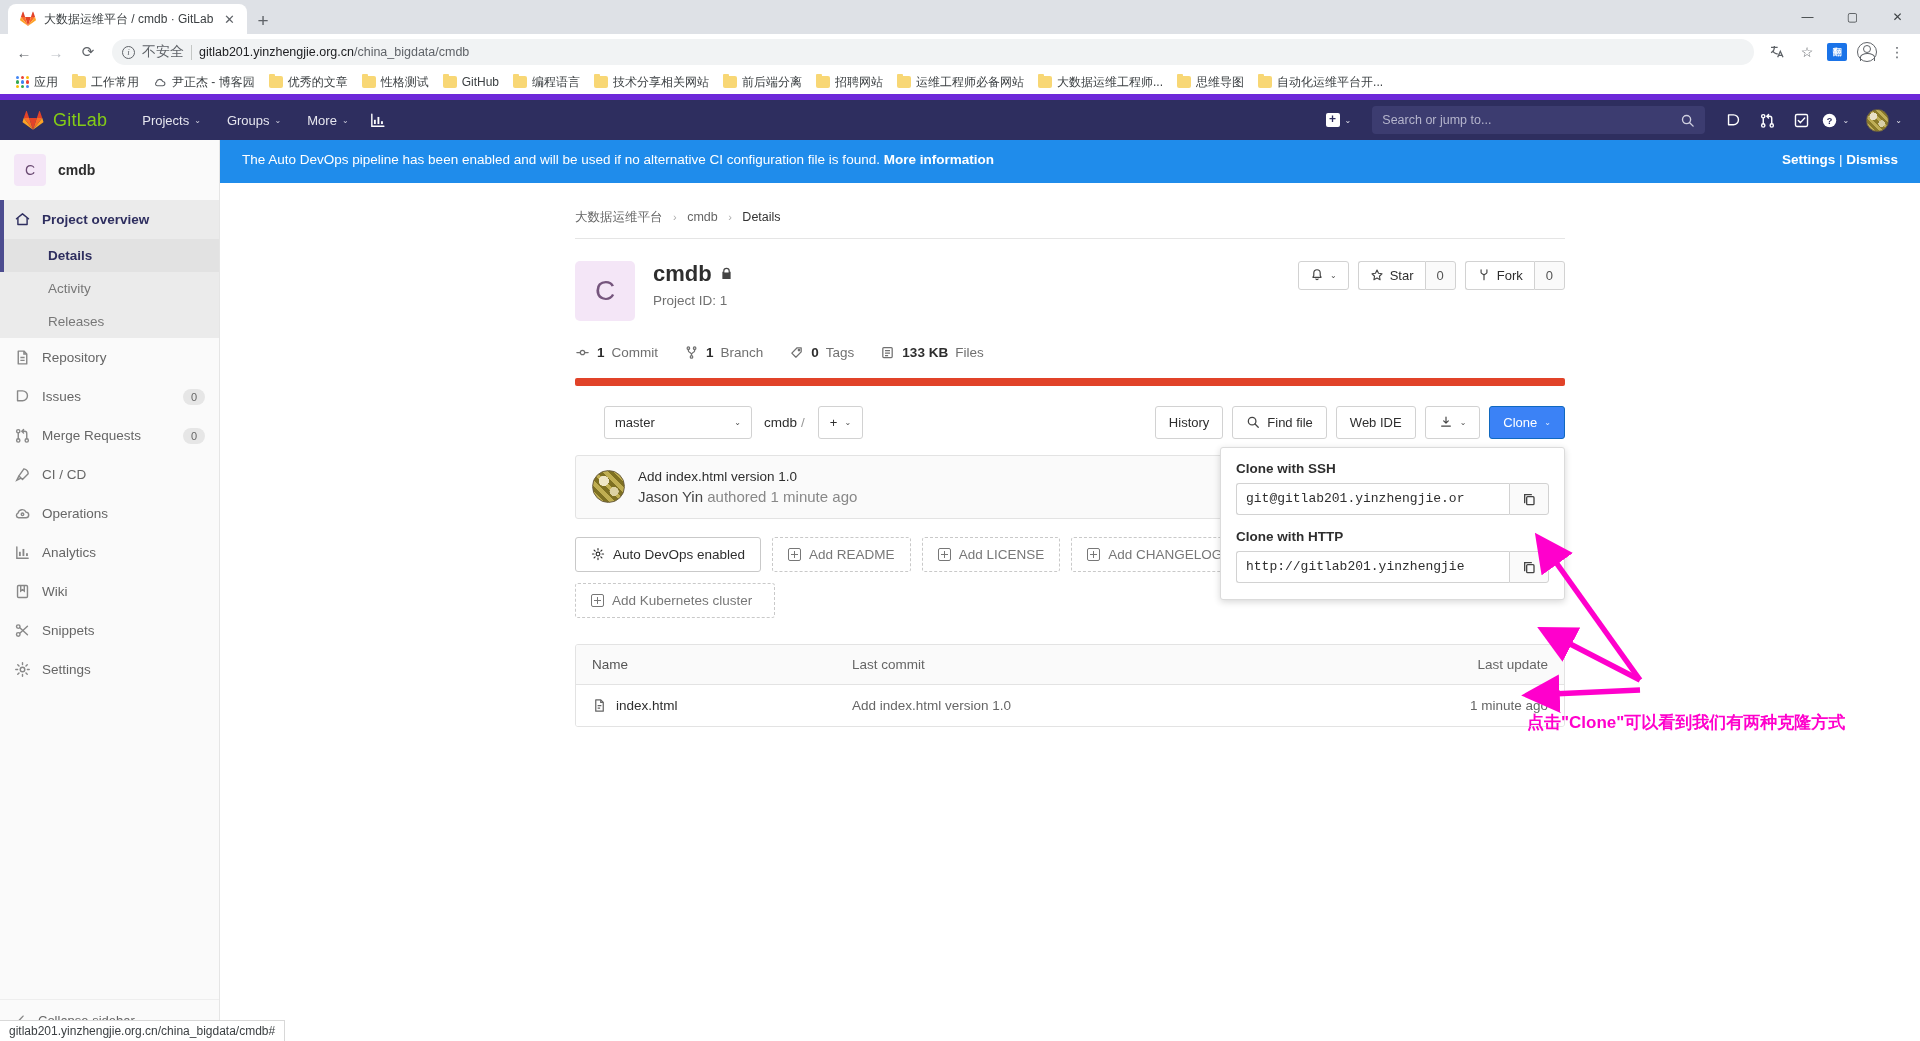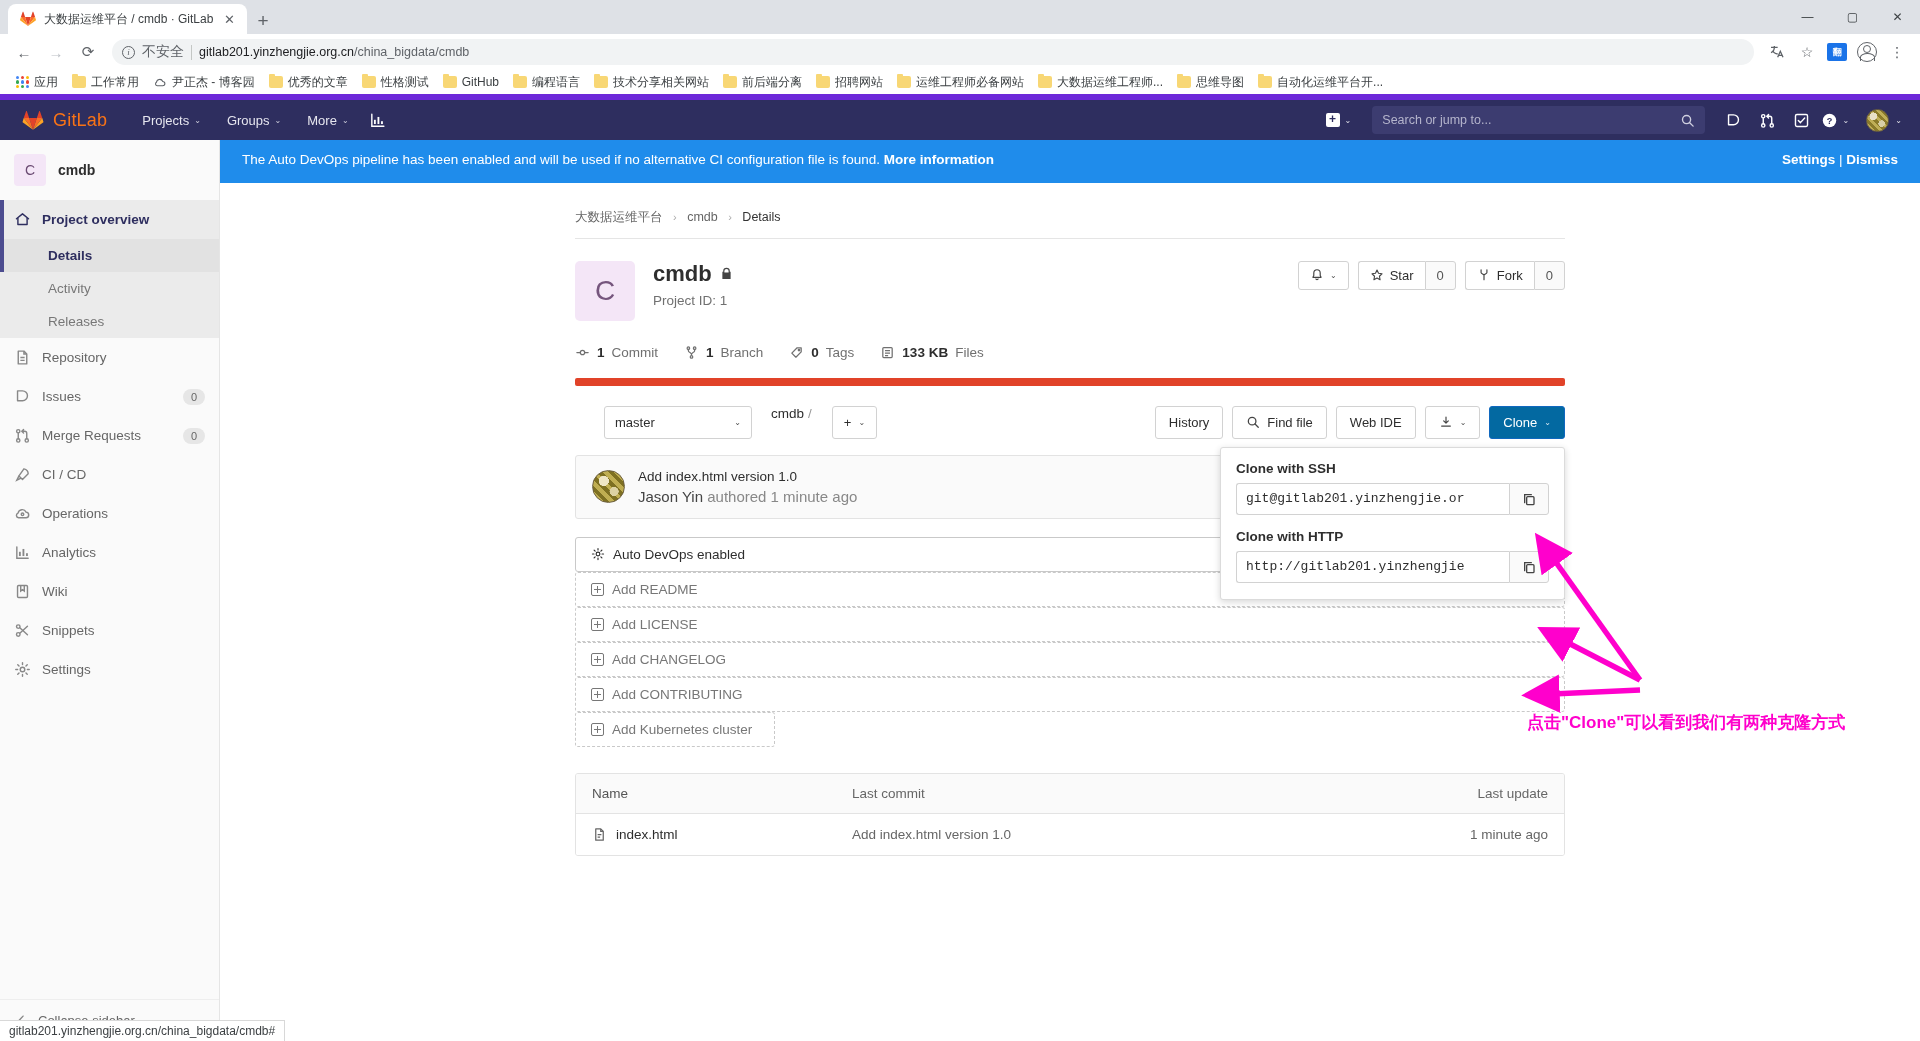--- a/index.html
+++ b/index.html
@@ -132,21 +132,21 @@
 
   
   .gl { position: relative; width: 1920px; height: 941px; background: #fff; }
 
   .gl-nav {
     height: 40px; background: #2e2e5f; display: flex; align-items: center;
     padding: 0 12px; gap: 0;
   }
   .gl-logo { display: flex; align-items: center; gap: 9px; margin: 0 22px 0 10px; }
   .fox { width: 22px; height: 21px; flex: none; }
-  .gl-wordmark { color: #f97316; font-size: 18px; letter-spacing: .2px; }
+  .gl-wordmark { color: #84cc16; font-size: 18px; letter-spacing: .2px; }
   .gl-navitem {
     color: #e6e6ef; font-size: 13px; padding: 12px 13px; height: 40px;
     display: flex; align-items: center; gap: 5px; cursor: pointer;
   }
   .caret { font-size: 8px; opacity: .85; }
   .gl-nav-right { margin-left: auto; display: flex; align-items: center; gap: 2px; }
   .gl-plus {
     display: flex; align-items: center; gap: 5px; padding: 0 9px;
     height: 30px; color: #fff; cursor: pointer;
   }
@@ -280,21 +280,21 @@
   .btngrp .btn:last-child { border-radius: 0 3px 3px 0; border-right-width: 1px; }
   .btn-count { background: #fafafa; color: #555; }
 
   .stats { display: flex; gap: 26px; padding: 24px 0 18px 0; font-size: 13.5px; }
   .stat { display: flex; align-items: center; gap: 7px; color: #707070; cursor: pointer; }
   .stat b { color: #2e2e2e; }
   .stat svg { color: #707070; }
 
   .langbar { height: 8px; background: #e14329; border-radius: 2px; margin-bottom: 20px; }
 
-  .toolbar { display: flex; align-items: flex-start; gap: 16px; position: relative; padding-left: 29px; }
+  .toolbar { display: flex; align-items: center; gap: 9px; position: relative; padding-left: 29px; }
   .branch-sel {
     width: 148px; height: 33px; border: 1px solid #d2d2d2; border-radius: 3px;
     background: #fff; display: flex; align-items: center; justify-content: space-between;
     padding: 0 10px; font-size: 13px; color: #2e2e2e; cursor: pointer;
   }
   .path-crumb { font-size: 13.5px; color: #2e2e2e; margin-left: 3px; }
   .path-crumb .slash { color: #999; margin: 0 4px; }
   .plus-btn {
     height: 33px; border: 1px solid #d2d2d2; border-radius: 3px; background: #fff;
     display: flex; align-items: center; gap: 7px; padding: 0 11px;
@@ -302,21 +302,21 @@
   }
   .toolbar-right { margin-left: auto; display: flex; align-items: center; gap: 0; }
   .tb-btn {
     height: 33px; border: 1px solid #d2d2d2; background: #fff; color: #2e2e2e;
     font-size: 13px; padding: 0 13px; cursor: pointer;
     display: flex; align-items: center; gap: 7px;
     font-family: "Liberation Sans", sans-serif; border-radius: 3px;
     margin-left: 9px; white-space: nowrap;
   }
   .tb-btn.primary {
-    background: #0369a1; border-color: #1068bf; color: #fff; font-weight: normal;
+    background: #3b82f6; border-color: #1068bf; color: #fff; font-weight: normal;
   }
 
   .clone-panel {
     position: absolute; right: 0; top: 41px; width: 345px; background: #fff;
     border: 1px solid #dbdbdb; border-radius: 3px;
     box-shadow: 0 2px 7px rgba(0,0,0,.16); padding: 13px 15px 16px 15px; z-index: 30;
   }
   .clone-label { font-size: 13.5px; font-weight: bold; color: #2e2e2e; margin-bottom: 7px; }
   .clone-label.second { margin-top: 14px; }
   .clone-row { display: flex; }
@@ -342,21 +342,21 @@
     background:
       radial-gradient(circle at 35% 32%, #efe6c6 0 17%, transparent 18%),
       radial-gradient(circle at 68% 66%, #ddd2a3 0 15%, transparent 16%),
       repeating-linear-gradient(45deg, #7e7022 0 4px, #c0ae52 4px 8px);
     border: 1px solid #6d6040;
   }
   .commit-title { font-size: 13.5px; color: #2e2e2e; }
   .commit-meta { font-size: 15px; color: #888; margin-top: 4px; }
   .commit-meta b { color: #444; font-weight: normal; }
 
-  .addbtns { display: flex; flex-wrap: wrap; gap: 0; margin-top: 18px; flex-direction: column; }
+  .addbtns { display: flex; flex-wrap: wrap; gap: 11px; margin-top: 18px; }
   .addbtn {
     border: 1px dashed #c9c9c9; background: #fff; color: #777; font-size: 13.5px;
     padding: 9px 15px; border-radius: 3px; cursor: pointer;
     display: flex; align-items: center; gap: 8px;
     font-family: "Liberation Sans", sans-serif; white-space: nowrap;
   }
   .addbtn.solid { border-style: solid; color: #2e2e2e; }
   .plus-box {
     width: 13px; height: 13px; border: 1.3px solid currentColor;
     border-radius: 2px; position: relative; flex: none;

